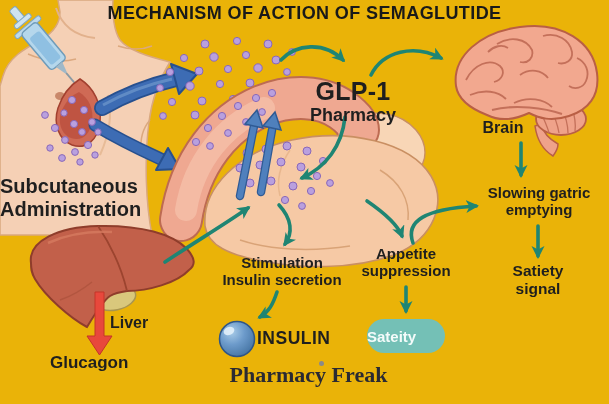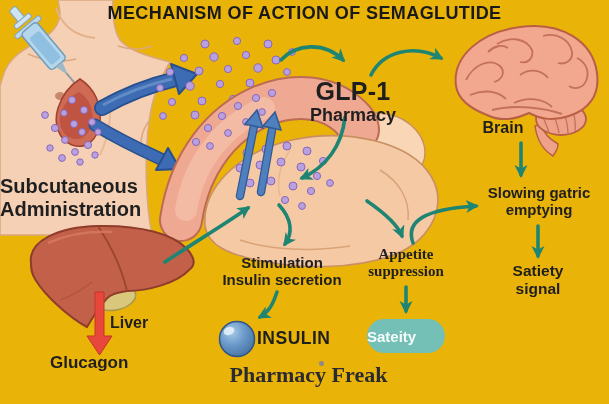--- a/index.html
+++ b/index.html
@@ -9,21 +9,21 @@
   .lbl{position:absolute;font-weight:700;color:#1f1f1f;text-align:center;line-height:1.13;}
   .lbl .ln{display:block;}
   .title{left:0;right:0;top:3px;font-size:18px;font-weight:700;letter-spacing:.4px;color:#191919;}
   .sub-admin{left:0;top:175px;width:134px;font-size:20px;}
   .glp1{left:303px;top:79px;width:100px;}
   .glp1 .big{font-size:25px;line-height:1.02;letter-spacing:.3px;}
   .glp1 .small{font-size:18px;}
   .brain-l{left:463px;top:119px;width:80px;font-size:16px;}
   .slowing{left:478px;top:185px;width:122px;font-size:15px;}
   .satiety-sig{left:488px;top:262px;width:100px;font-size:15.5px;}
-  .appetite{left:346px;top:246px;width:120px;font-size:15px;font-family:Liberation Serif, serif;}
+  .appetite{left:346px;top:246px;width:120px;font-size:15px;}
   .stimulation{left:202px;top:255px;width:160px;font-size:15px;}
   .insulin-l{left:257px;top:329px;font-size:17.5px;letter-spacing:.5px;}
   .liver-l{left:110px;top:314px;font-size:16px;}
   .glucagon-l{left:50px;top:353px;font-size:17px;}
   .badge{position:absolute;left:367px;top:319px;width:78px;height:34px;border-radius:17px;
          background:#74c0b6;color:#f4fbfa;font-size:15px;font-weight:700;
          display:flex;align-items:center;justify-content:flex-start;}
   .brand{position:absolute;left:8px;right:0;top:362px;text-align:center;
          font-family:"Liberation Serif",serif;font-size:22px;font-weight:600;color:#2a2a33;}
   .brand-dot{position:absolute;left:319px;top:361px;width:5px;height:5px;border-radius:50%;background:#8a8a8a;}

